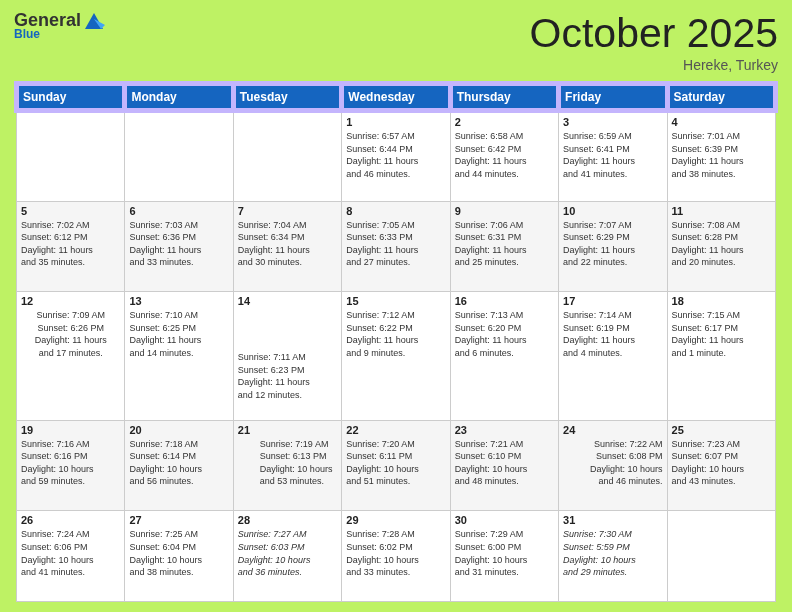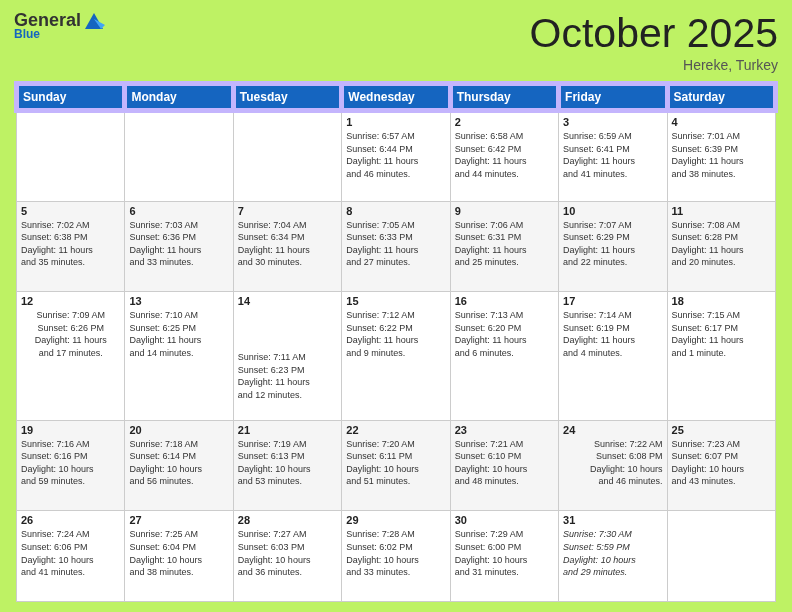--- a/index.html
+++ b/index.html
@@ -154,21 +154,21 @@
             <div class="day-info" style="white-space: pre-line;">Sunrise: 7:01 AM
 Sunset: 6:39 PM
 Daylight: 11 hours
 and 38 minutes.</div>
           </td>
         </tr>
         <tr>
           <td>
             <span class="day-number">5</span>
             <div class="day-info" style="white-space: pre-line;">Sunrise: 7:02 AM
-Sunset: 6:38 PM
+Sunset: 6:12 PM
 Daylight: 11 hours
 and 35 minutes.</div>
           </td>
           <td>
             <span class="day-number">6</span>
             <div class="day-info" style="white-space: pre-line;">Sunrise: 7:03 AM
 Sunset: 6:36 PM
 Daylight: 11 hours
 and 33 minutes.</div>
           </td>
@@ -269,21 +269,21 @@
           </td>
           <td>
             <span class="day-number">20</span>
             <div class="day-info" style="white-space: pre-line;">Sunrise: 7:18 AM
 Sunset: 6:14 PM
 Daylight: 10 hours
 and 56 minutes.</div>
           </td>
           <td>
             <span class="day-number">21</span>
-            <div class="day-info" style="white-space: pre-line;">Sunrise: 7:19 AM
+            <div class="day-info" style="white-space: pre-line; margin-left: 22px;">Sunrise: 7:19 AM
 Sunset: 6:13 PM
 Daylight: 10 hours
 and 53 minutes.</div>
           </td>
           <td>
             <span class="day-number">22</span>
             <div class="day-info" style="white-space: pre-line;">Sunrise: 7:20 AM
 Sunset: 6:11 PM
 Daylight: 10 hours
 and 51 minutes.</div>
@@ -320,21 +320,21 @@
           </td>
           <td>
             <span class="day-number">27</span>
             <div class="day-info" style="white-space: pre-line;">Sunrise: 7:25 AM
 Sunset: 6:04 PM
 Daylight: 10 hours
 and 38 minutes.</div>
           </td>
           <td>
             <span class="day-number">28</span>
-            <div class="day-info" style="white-space: pre-line;">Sunrise: 7:27 AM
+            <div class="day-info" style="white-space: pre-line; font-style: italic;">Sunrise: 7:27 AM
 Sunset: 6:03 PM
 Daylight: 10 hours
 and 36 minutes.</div>
           </td>
           <td>
             <span class="day-number">29</span>
             <div class="day-info" style="white-space: pre-line;">Sunrise: 7:28 AM
 Sunset: 6:02 PM
 Daylight: 10 hours
 and 33 minutes.</div>

